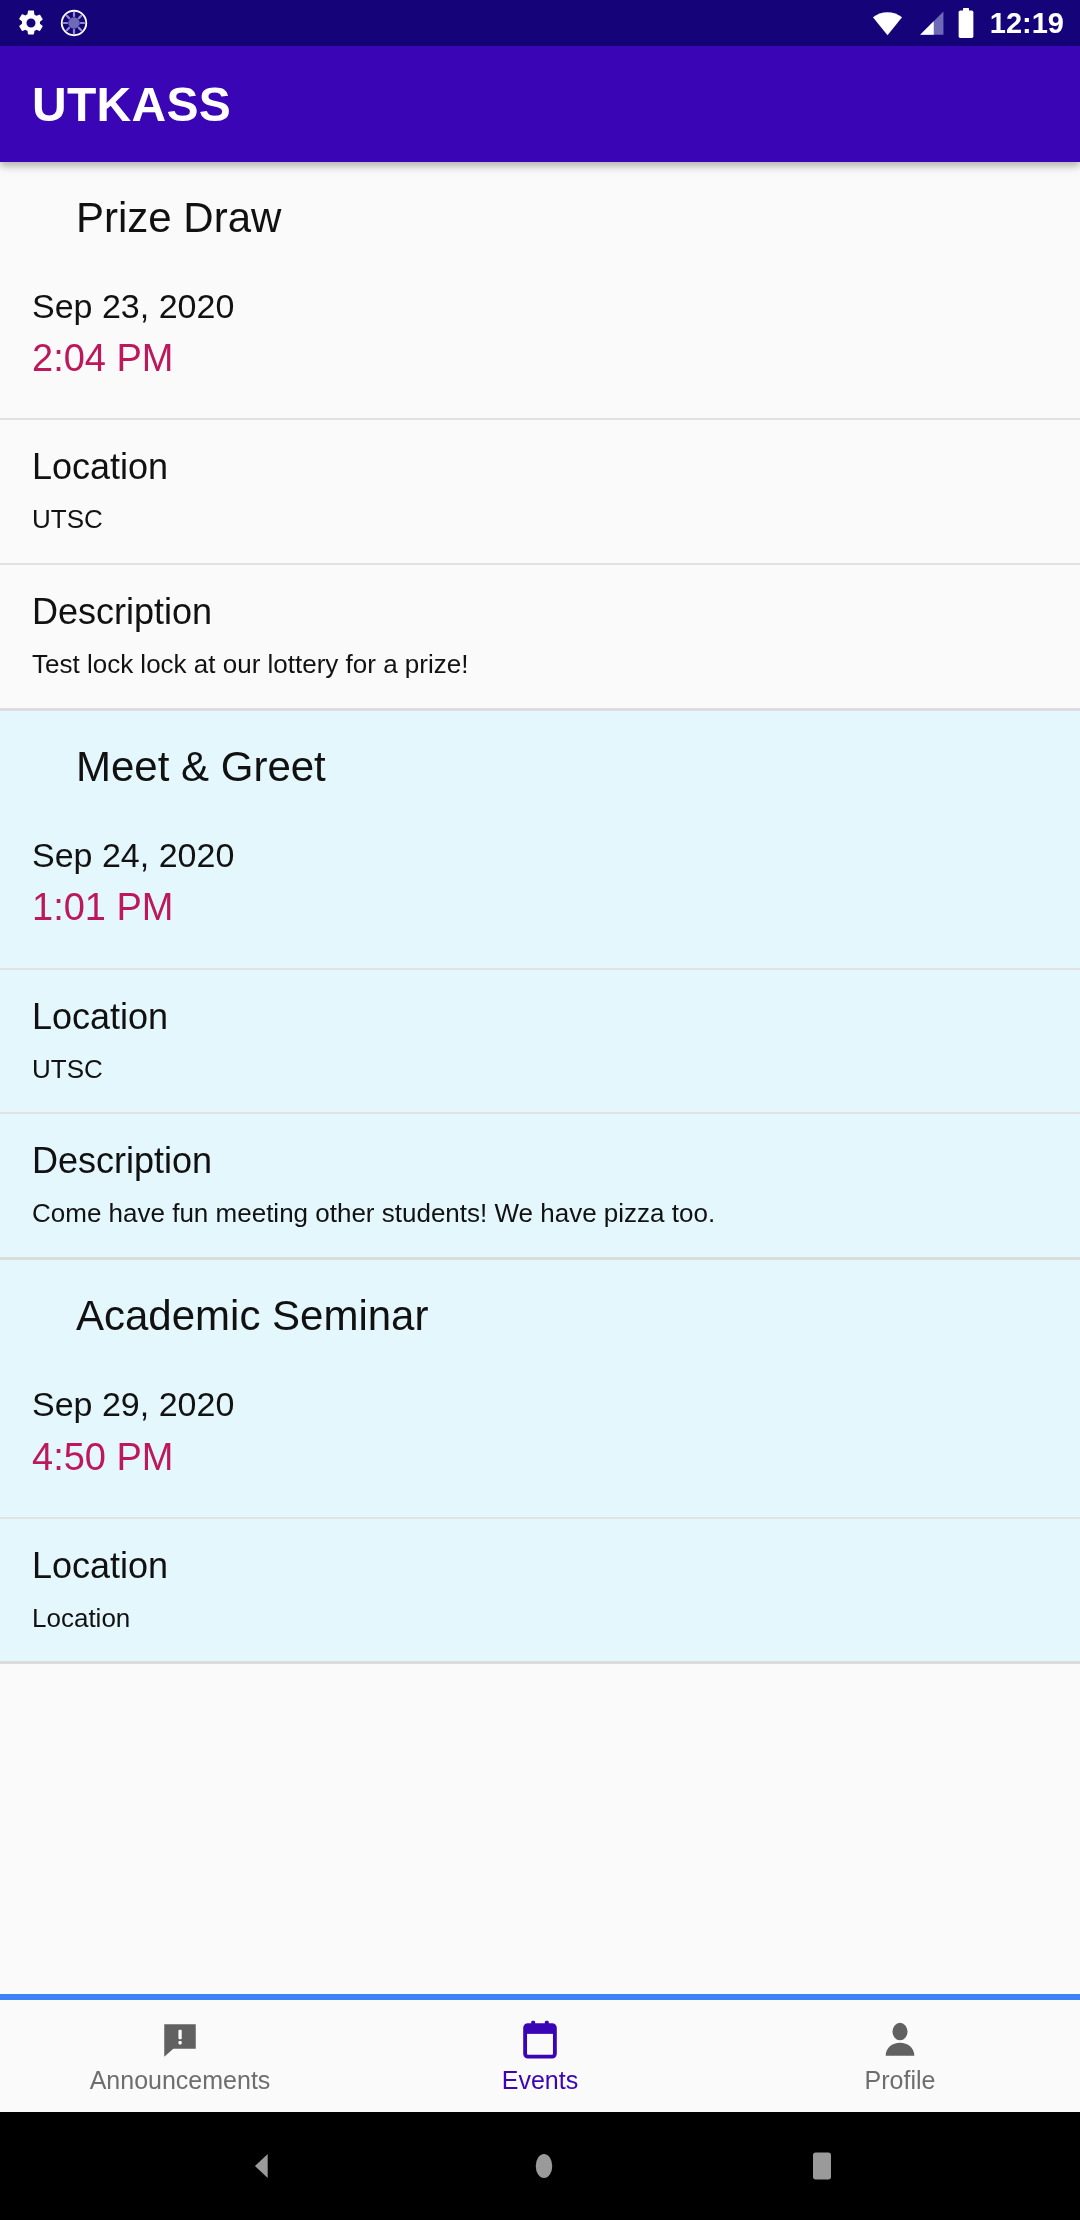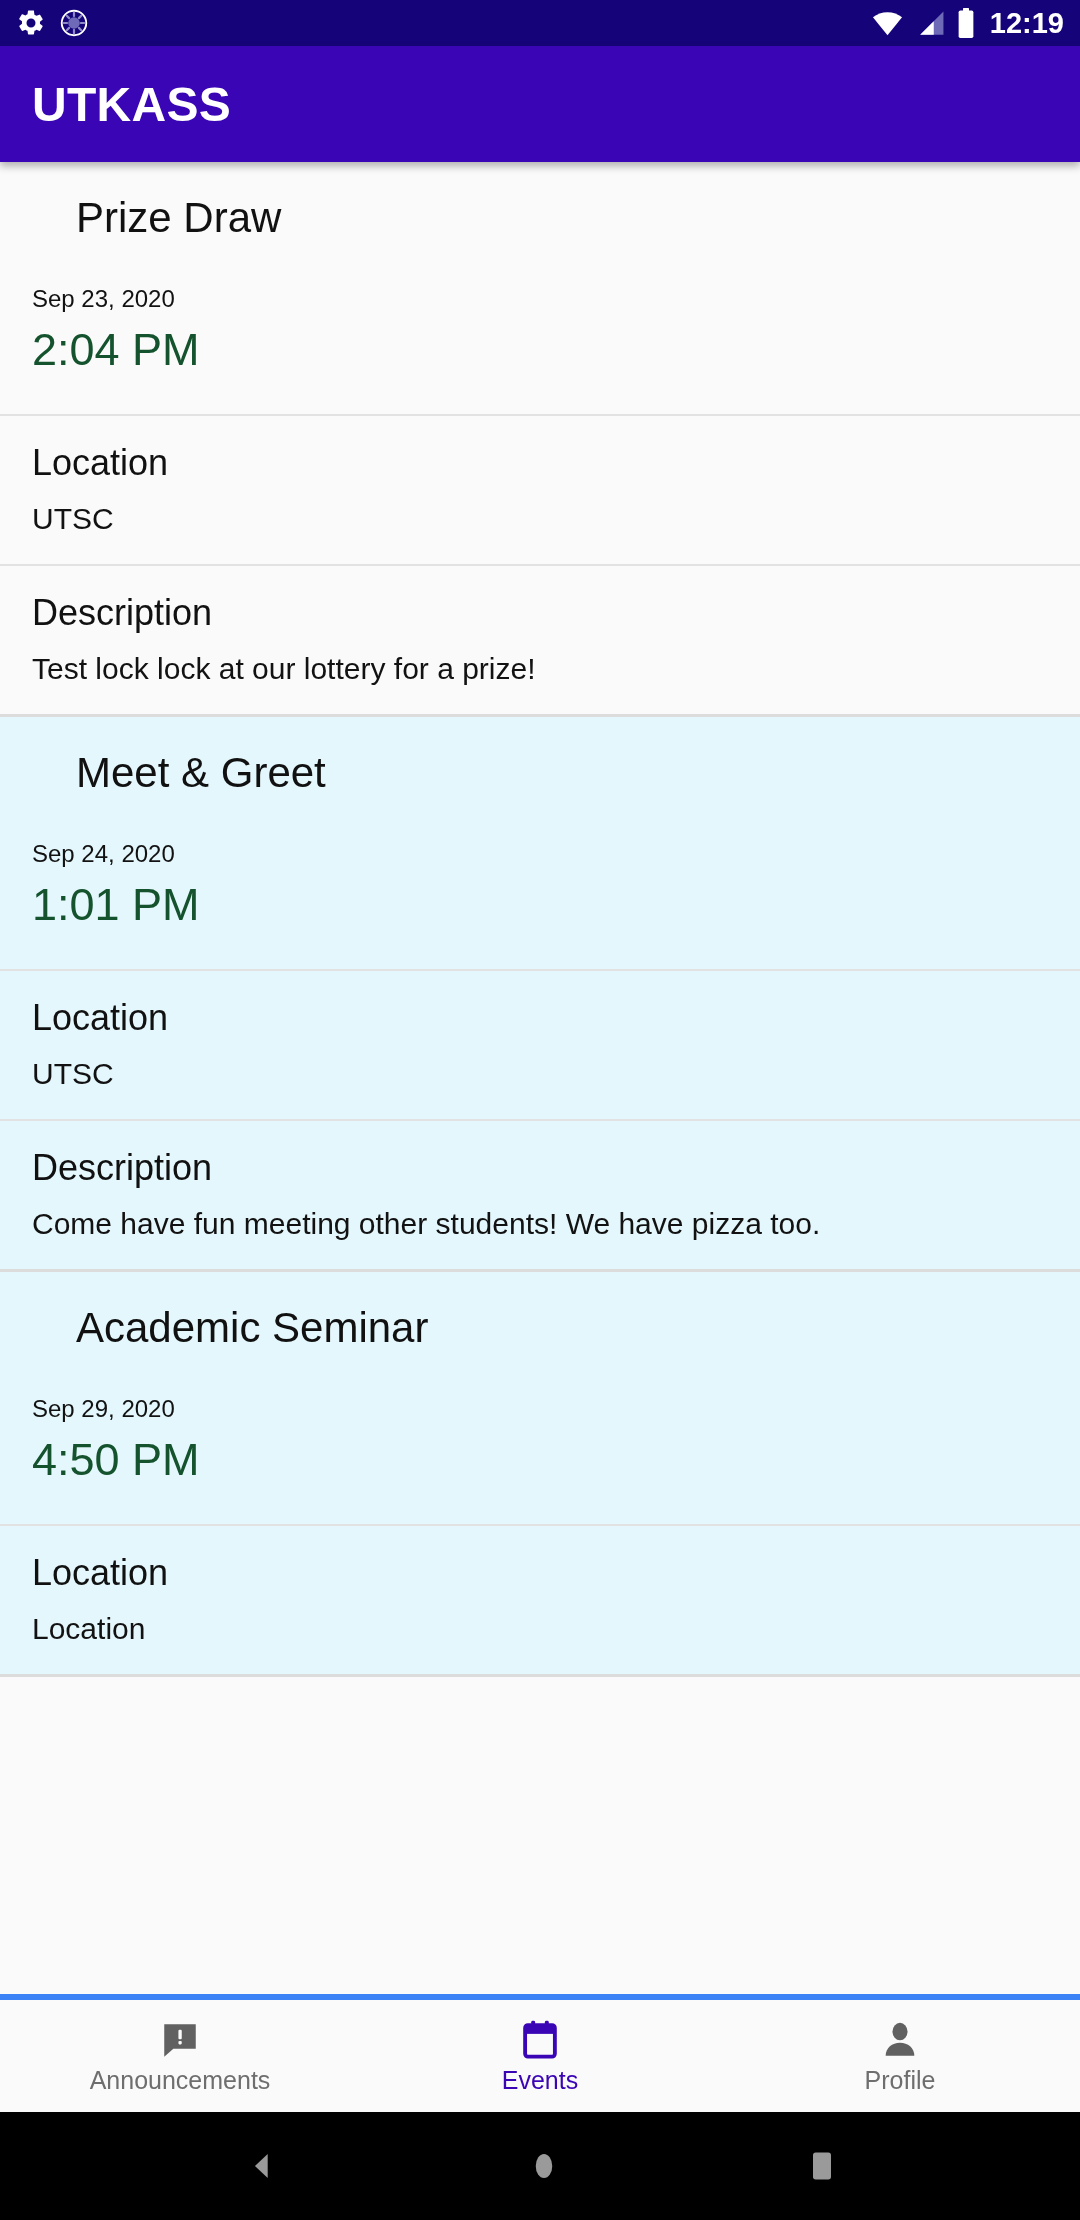--- a/index.html
+++ b/index.html
@@ -62,36 +62,36 @@
   .card.plain { background:#fafafa; }
 
   .card-head {
     padding:34px 32px 32px 32px;
   }
   .evt-title {
     font-size:42px; color:#111111; line-height:1.05;
     margin-bottom:42px; font-weight:normal;margin-left:44px;
   }
   .evt-date {
-    font-size:24px; color:#121212; line-height:1.45;
+    font-size:34px; color:#121212; line-height:1.45;
   }
   .evt-time {
-    font-size:45px; color:#14532d; line-height:1.45;
+    font-size:38px; color:#be185d; line-height:1.45;
   }
 
   .card-sec {
     padding:24px 32px 26px 32px;
     border-top:2px solid #e2e2e2;
   }
   .sec-label {
     font-size:36px; color:#111111; line-height:1.25;
     margin-bottom:14px;
   }
   .sec-value {
-    font-size:30px; color:#121212; line-height:1.30;
+    font-size:26px; color:#121212; line-height:1.30;
   }
 
   
   .bottomnav {
     flex:0 0 118px; height:118px;
     background:#fafafa;
     border-top:6px solid #3b82f6;
     display:flex; align-items:stretch;
     position:relative; z-index:6;
   }

